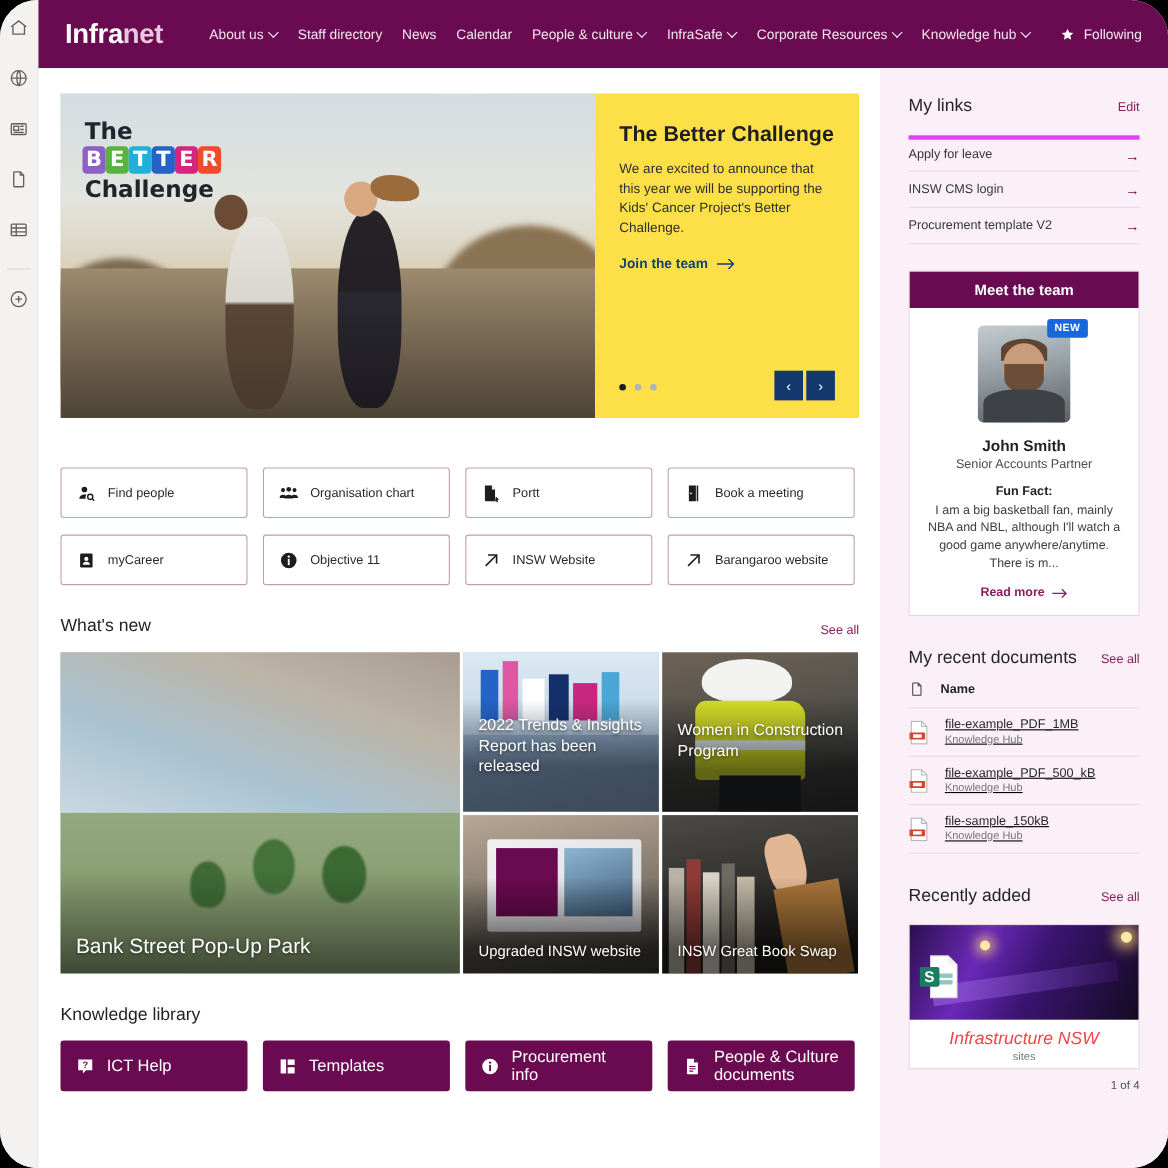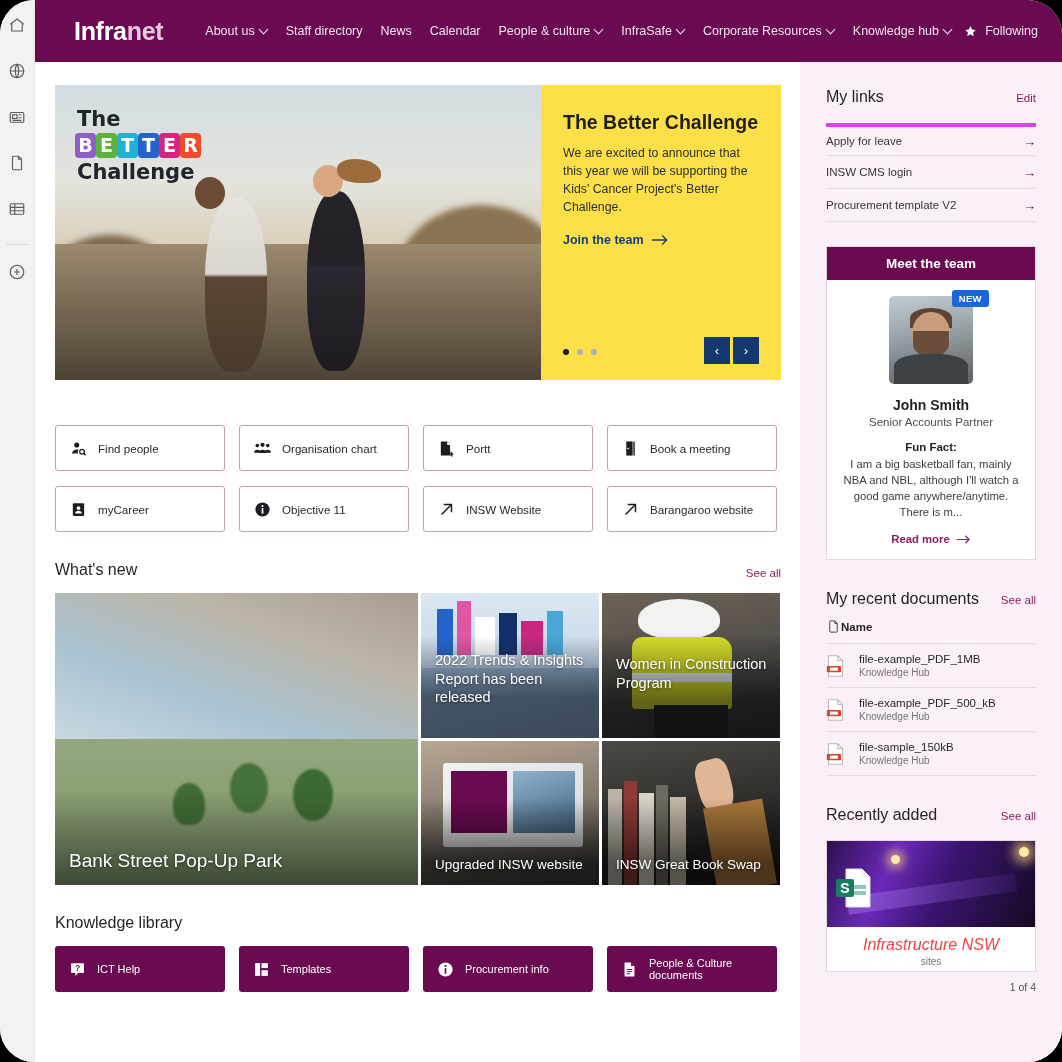--- a/index.html
+++ b/index.html
@@ -20,21 +20,21 @@
   .rail-btn { width:26px; height:26px; margin-bottom:20px; display:flex;
     align-items:center; justify-content:center; color:#605e5c; }
   .rail-btn svg { display:block; }
   .rail-sep { width:22px; height:1px; background:#dcd9d7; margin:2px 0 14px 0; }
 
   
   #header {
     position:absolute; left:35px; top:0; width:1027px; height:62px;
     background:#6a0a50; display:flex; align-items:center;
   }
-  #logo { font-size:25px; font-weight:bold; letter-spacing:-0.3px; margin-left:39px;text-align:right; }
+  #logo { font-size:25px; font-weight:bold; letter-spacing:-0.3px; margin-left:24px;text-align:right; }
   #logo .a { color:#ffffff; }
   #logo .b { color:#e7c9dd; }
   #nav { display:flex; align-items:center; margin-left:33px; gap:0px; }
   .nav-item {
     color:#f2e4ee; font-size:12.5px; padding:6px 9px; white-space:nowrap;
     display:flex; align-items:center; gap:5px; cursor:pointer;
   }
   .caret { display:inline-block; width:8px; height:8px; position:relative; top:-1px; }
   .caret:after {
     content:""; position:absolute; left:0; top:0; width:6px; height:6px;
@@ -121,21 +121,21 @@
   #tileC .cap { bottom:auto; top:62px; font-size:14.5px; }
   #tileD { background:linear-gradient(170deg,#b9a795 0%,#7d7468 55%,#3d3b39 100%); }
   #tileE { background:linear-gradient(170deg,#4b4a46 0%,#2b2a28 55%,#15140f 100%); }
 
   
   .kl-grid { display:grid; grid-template-columns:repeat(4,170px); gap:14px; width:726px; }
   .kl {
     height:46px; background:#6a0a50; border-radius:3px; color:#fff;
     display:flex; align-items:center; padding:0 14px; gap:11px; cursor:pointer;
   }
-  .kl-label { font-size:11px; }
+  .kl-label { font-size:15px; }
   .kl-icon { width:17px; height:17px; display:flex; align-items:center; justify-content:center; }
 
   
   #side {
     position:absolute; left:800px; top:62px; width:262px; height:1000px;
     background:#fbf0f7; padding:26px 26px 0 26px; overflow:hidden;
   }
   .side-head { display:flex; align-items:baseline; }
   .side-title { font-size:16px; color:#1f2023; }
   .side-link { margin-left:auto; font-size:11.5px; color:#8c1d60; cursor:pointer; }
@@ -168,25 +168,25 @@
     font-size:9.5px; font-weight:bold; padding:3px 7px; border-radius:3px; letter-spacing:.4px;
   }
   .team-name { font-size:14px; font-weight:bold; color:#1f2023; margin-top:13px; }
   .team-role { font-size:11.5px; color:#4a4d51; margin-top:3px; }
   .fun-h { font-size:11.5px; font-weight:bold; color:#1f2023; margin-top:13px; }
   .fun-b { font-size:11.3px; color:#3b3e42; line-height:1.42; margin-top:3px; }
   .read-more { font-size:11.3px; font-weight:bold; color:#8c1d60; margin-top:13px;
     display:flex; align-items:center; justify-content:center; gap:6px; cursor:pointer; }
 
   .docs { margin-top:30px; }
-  .docs-hdr { display:flex; align-items:center; gap:0; padding:10px 0 8px 0;
+  .docs-hdr { display:flex; align-items:center; gap:14px; padding:10px 0 8px 0;
     border-bottom:1px solid #ecd8e6; }
   .docs-hdr .nm { font-size:11.5px; font-weight:bold; color:#1f2023; }
   .doc-row { display:flex; align-items:center; gap:14px; padding:9px 0;
-    border-bottom:1px solid #ecd8e6; cursor:pointer; }
+    border-bottom:1px solid #ecd8e6; cursor:pointer;text-decoration:underline; }
   .doc-name { font-size:11.5px; color:#25282c; }
   .doc-sub { font-size:10px; color:#72767a; margin-top:2px; }
 
   .recent { margin-top:30px; }
   .rec-card { margin-top:16px; border:1px solid #e9d4e2; background:#fff; }
   .rec-img { height:86px; position:relative; overflow:hidden;
     background:linear-gradient(115deg,#2c0f4e 0%,#6b29b8 30%,#3a1470 55%,#140a22 100%); }
   .rec-ic { position:absolute; left:9px; top:26px; width:36px; height:42px; }
   .rec-cap { text-align:center; padding:9px 0 4px 0; }
   .rec-t { font-size:16px; color:#ef4444;font-style:italic; }

